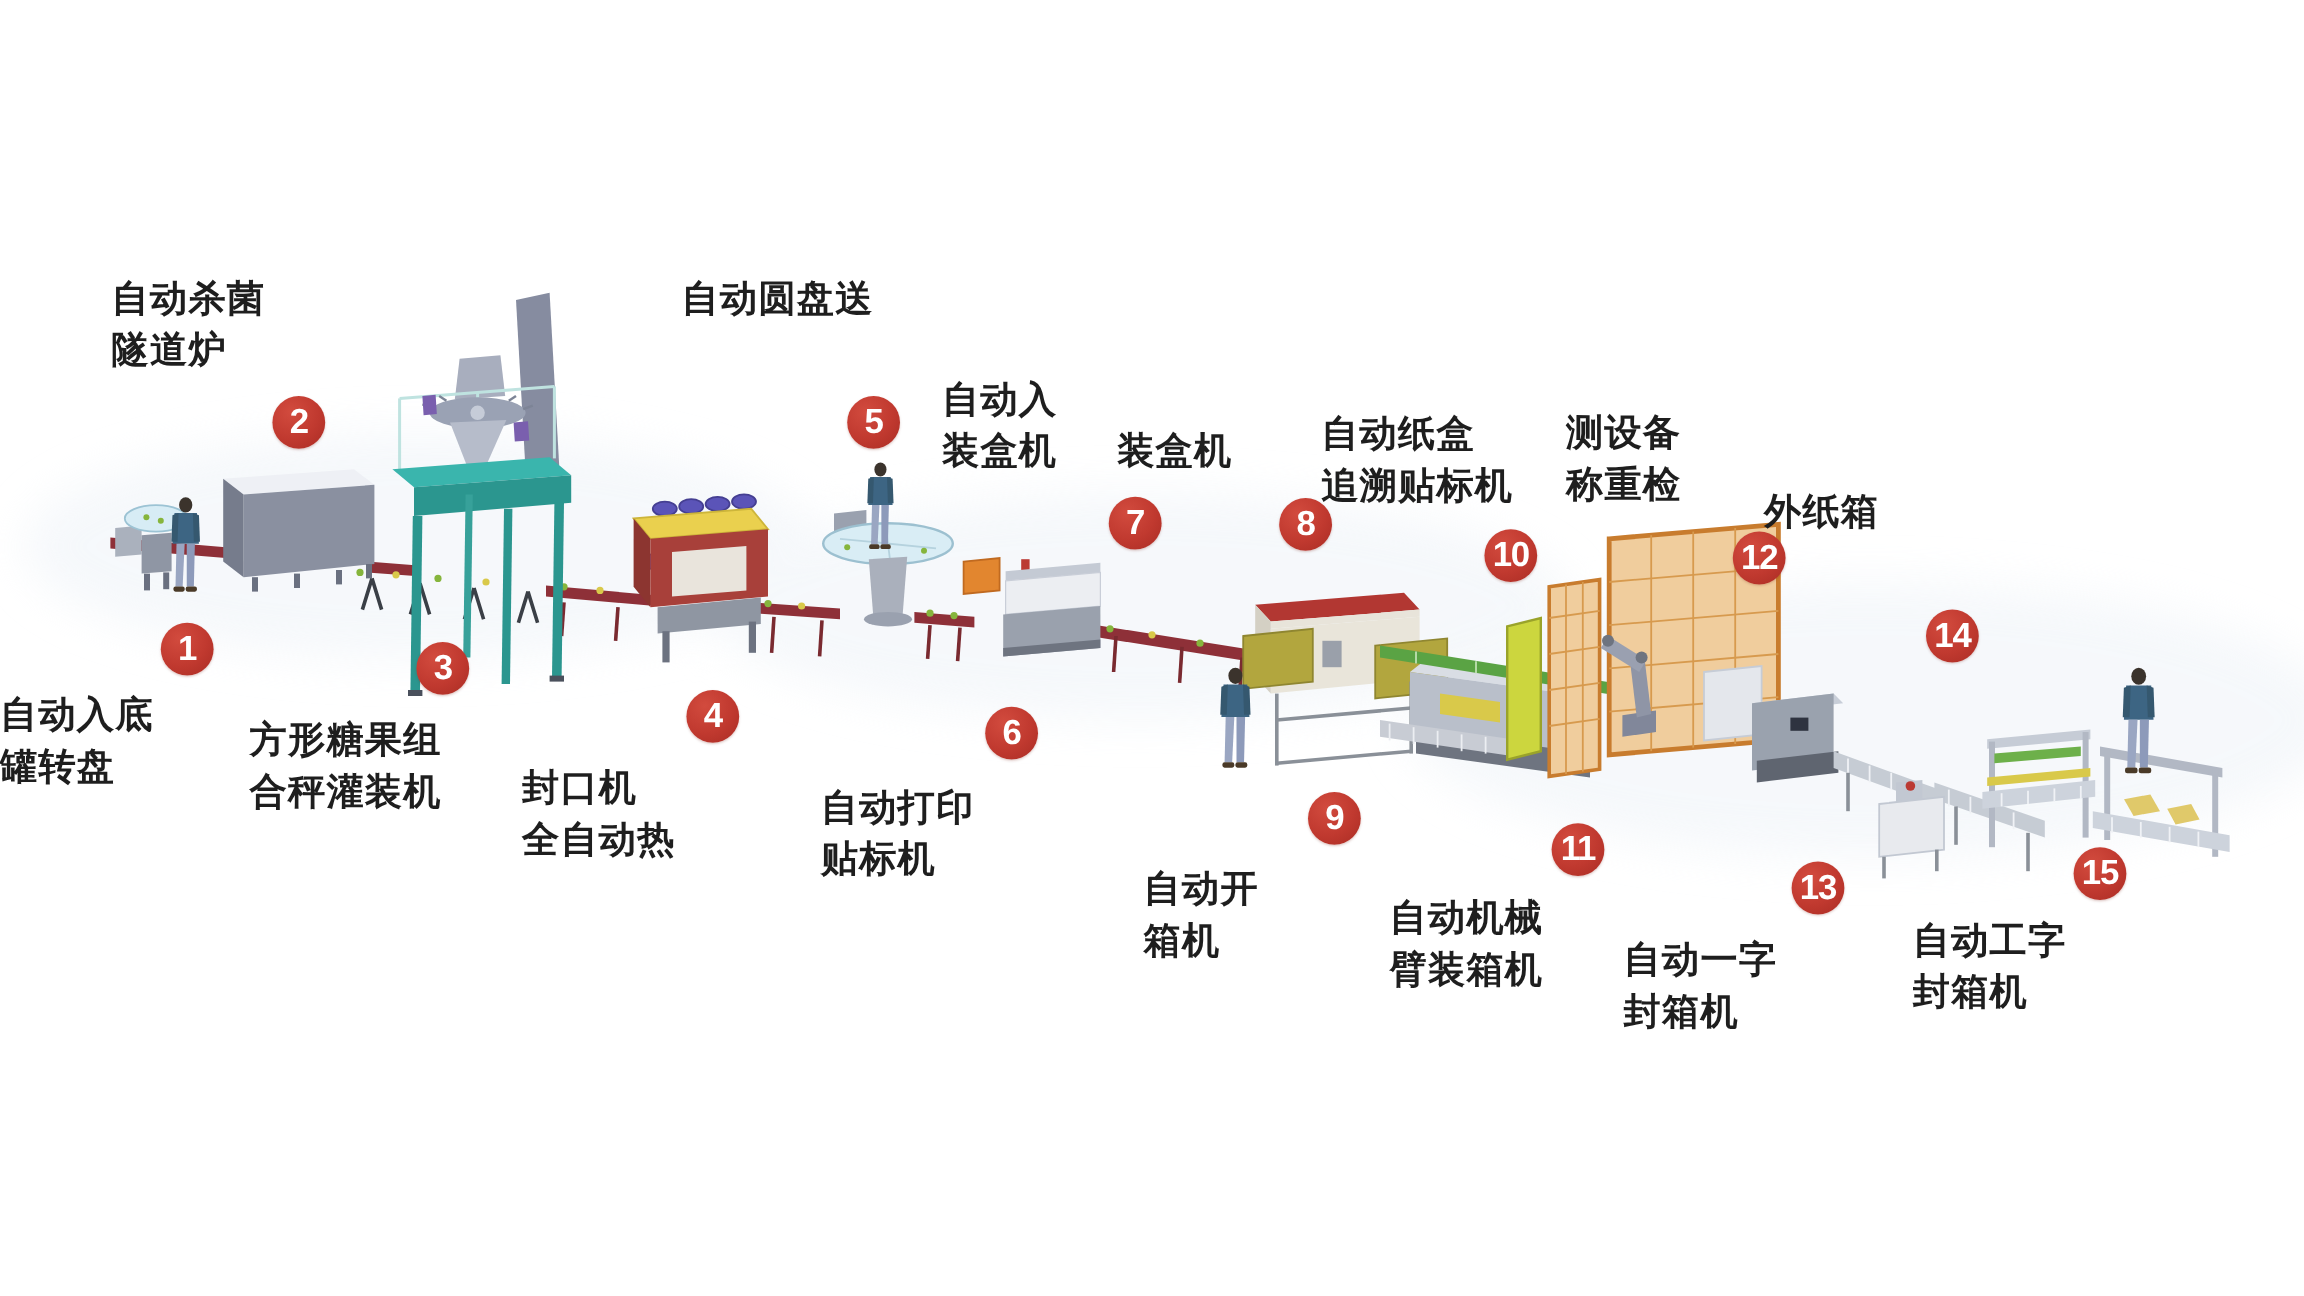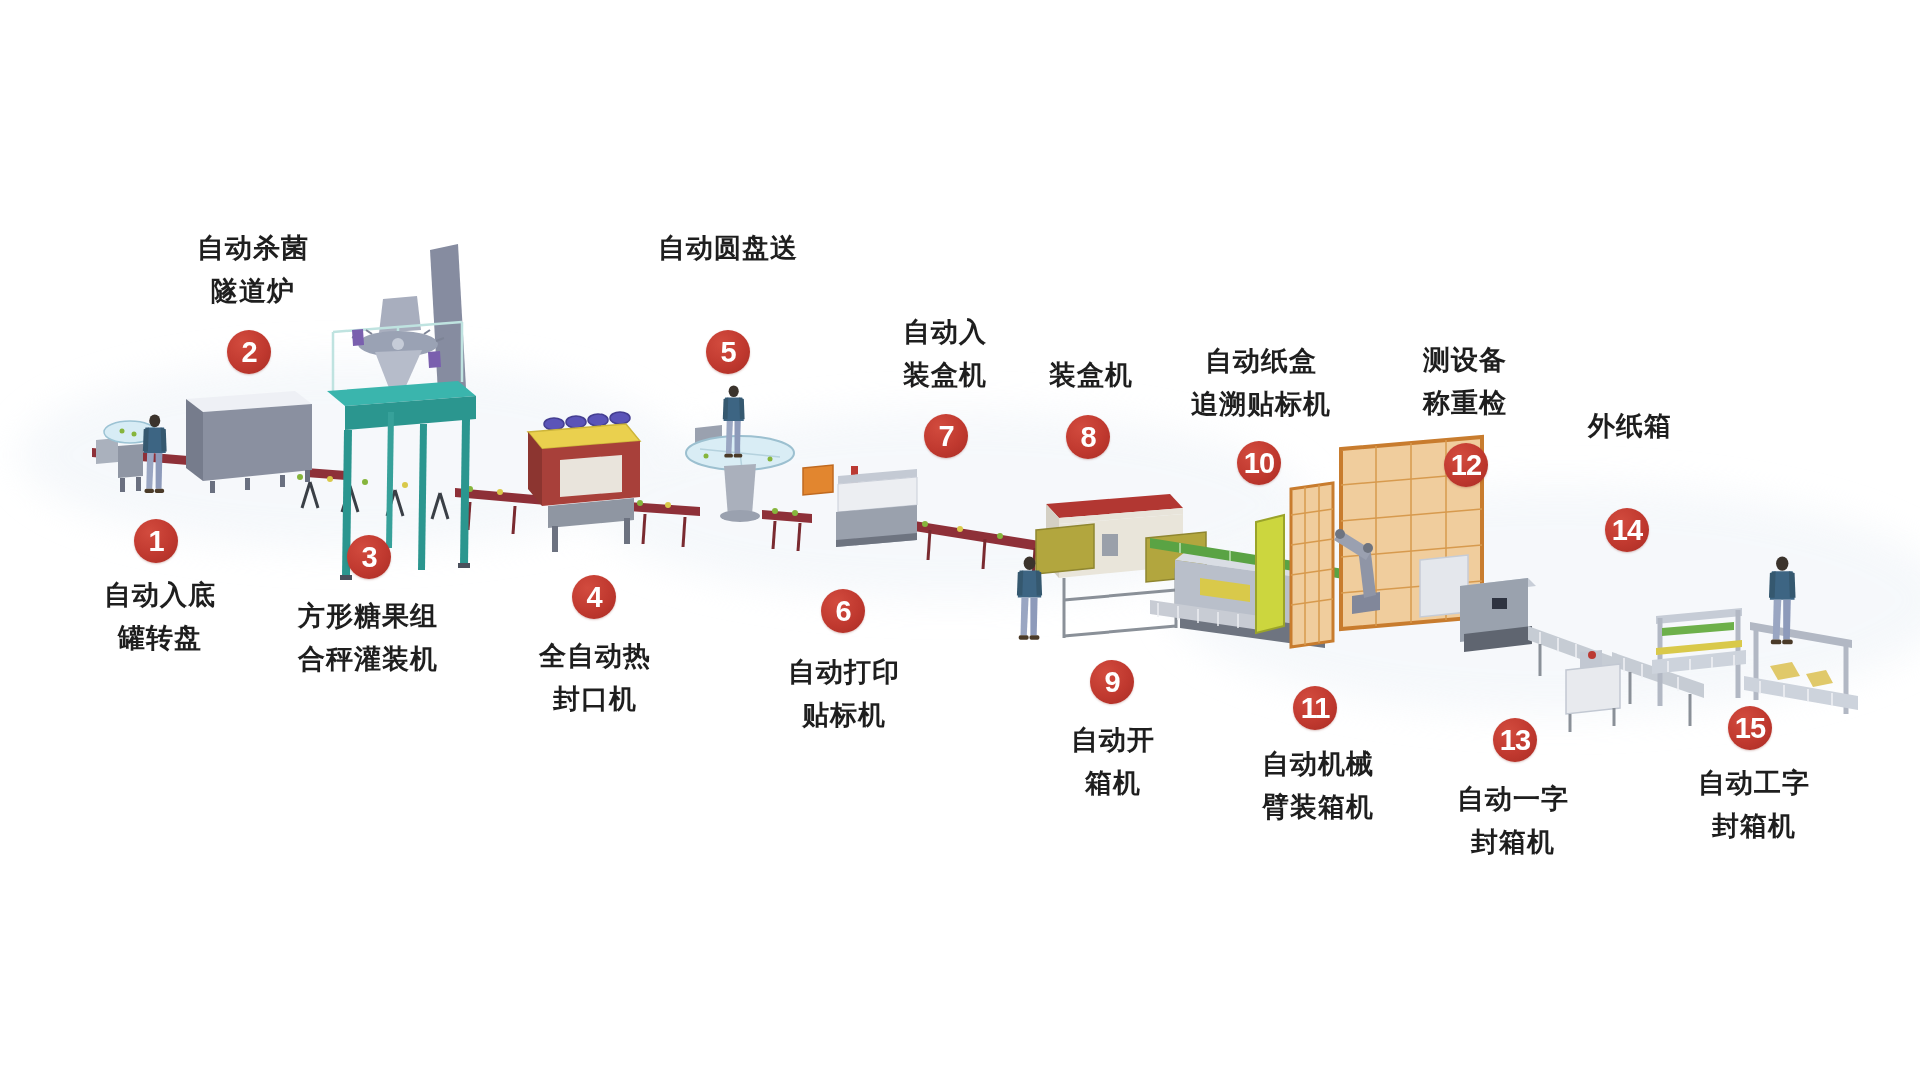--- a/index.html
+++ b/index.html
@@ -13,22 +13,22 @@
     position:absolute;width:44px;height:44px;border-radius:50%;
     background:radial-gradient(circle at 35% 30%, #d24b3e 0%, #c0392f 55%, #a92c24 100%);
     display:flex;align-items:center;justify-content:center;
     box-shadow:0 1px 2px rgba(120,30,20,.25);
   }
   .circle span{
     color:#ffffff;font-size:29px;font-weight:bold;line-height:1;
     font-family:"Liberation Sans", sans-serif;letter-spacing:-1px;
   }
   .label{
-    position:absolute;width:320px;text-align:center;
-    color:#1e1e1e;font-weight:bold;font-size:27px;line-height:43px;
+    position:absolute;width:320px;text-align:left;
+    color:#1e1e1e;font-weight:bold;font-size:31px;line-height:43px;
     font-family:"Liberation Serif", serif;
     letter-spacing:1px;
   }
 </style>
 </head>
 <body>
 
 <svg id="scene" viewBox="0 0 1920 1080">
   <defs>
     <filter id="soft" x="-50%" y="-50%" width="200%" height="200%">
@@ -353,22 +353,22 @@
   </div>
 <div class="label" style="left:208px;top:595px">
   <div>方形糖果组</div>
     <div>合秤灌装机</div>
 </div>
 
 <div class="circle" style="left:572px;top:575px">
     <span>4</span>
   </div>
 <div class="label" style="left:435px;top:635px">
-  <div>全自动热</div>
-    <div>封口机</div>
+  <div>封口机</div>
+    <div>全自动热</div>
 </div>
 
 <div class="circle" style="left:706px;top:330px">
     <span>5</span>
   </div>
 <div class="label" style="left:568px;top:227px">
   <div>自动圆盘送</div>
 </div>
 
 <div class="circle" style="left:821px;top:589px">

